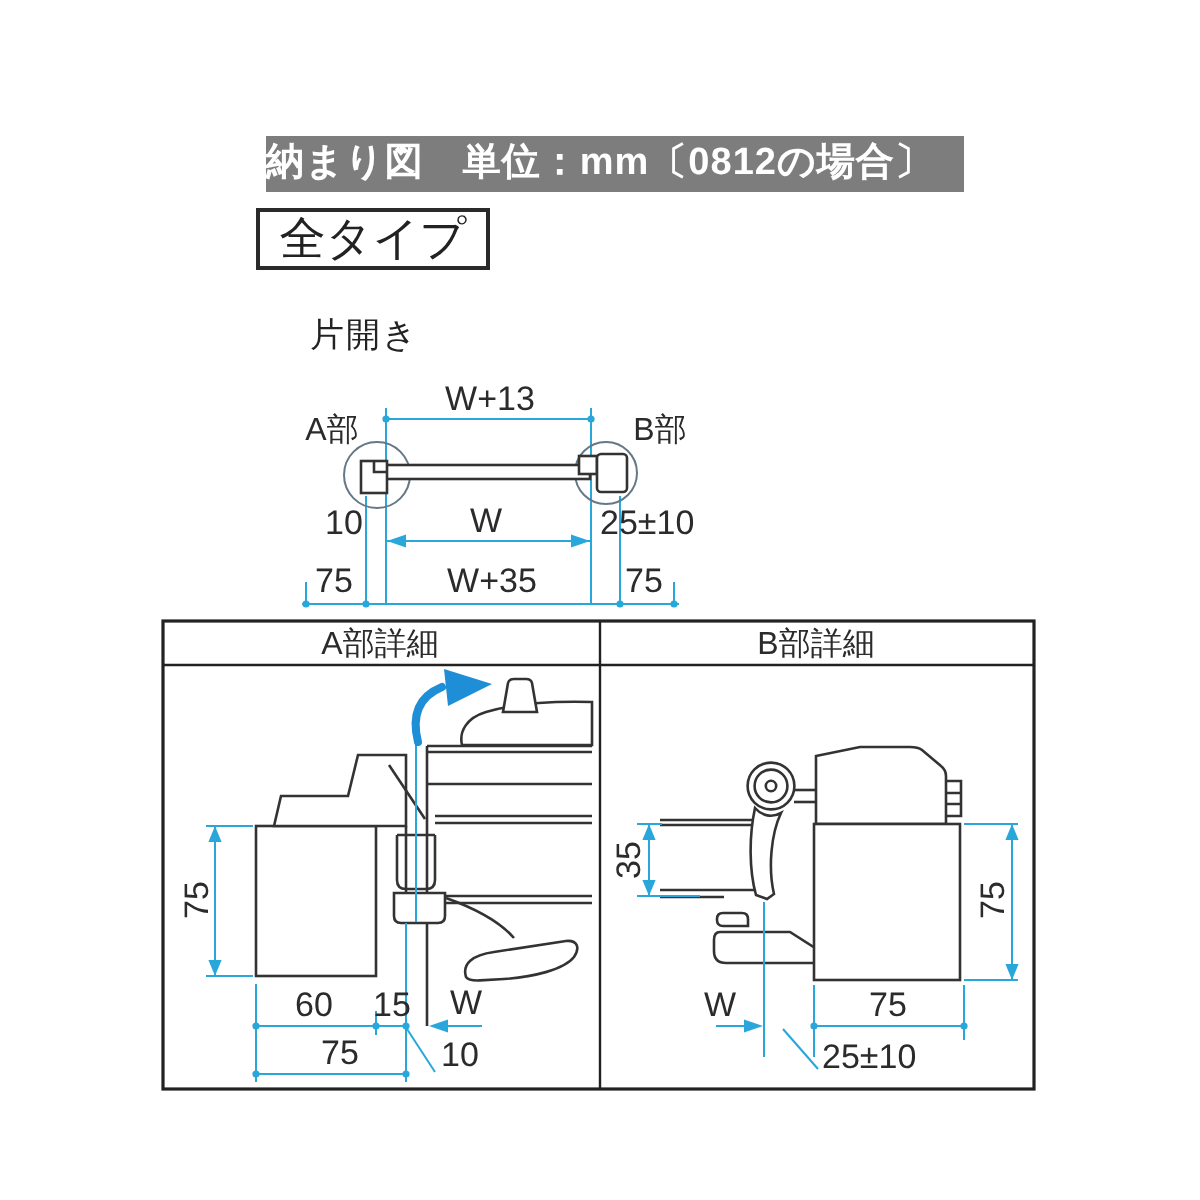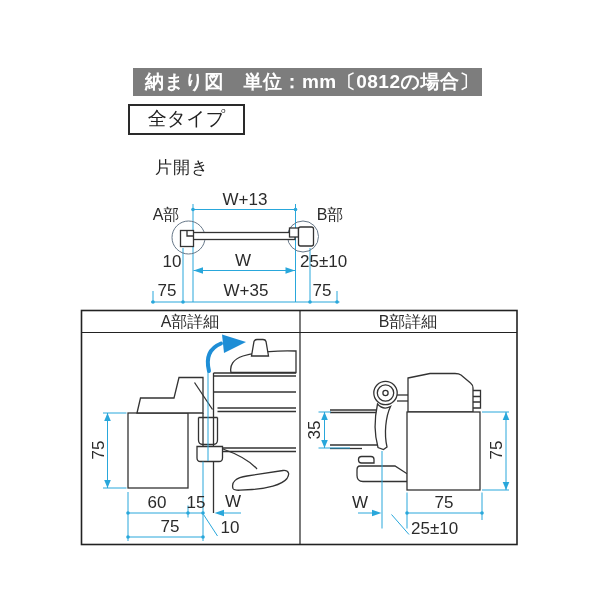--- a/index.html
+++ b/index.html
@@ -1,21 +1,21 @@
 <!DOCTYPE html>
 <html><head>
 <meta charset="utf-8">
 <style>
   html,body{margin:0;padding:0;background:#ffffff;}
   body{width:600px;height:600px;position:relative;font-family:"Liberation Sans","DejaVu Sans",sans-serif;color:#2b2b2b;overflow:hidden;}
   .abs{position:absolute;box-sizing:border-box;}
   #header-bar{left:133px;top:68px;width:349px;height:28px;background:#7d7d7d;color:#ffffff;
-    font-size:19px;font-weight:bold;line-height:28px;padding-left:12px;letter-spacing:.5px;white-space:nowrap;}
+    font-size:19px;font-weight:bold;line-height:28px;letter-spacing:.5px;white-space:nowrap;}
   #type-box{left:128px;top:104px;width:117px;height:31px;border:2px solid #2a2a2a;background:#ffffff;
-    font-size:19px;text-align:center;line-height:26px;color:#222;}
+    font-size:23px;text-align:center;line-height:26px;color:#222;}
   #opening-label{left:127px;top:156px;font-size:17px;color:#222;letter-spacing:1px;margin-left:28px;}
   svg{position:absolute;left:0;top:0;}
   svg text{font-family:"Liberation Sans","DejaVu Sans",sans-serif;fill:#2b2b2b;}
   .dimtxt{font-size:17px;}
   .lbltxt{font-size:16px;}
   .titletxt{font-size:16px;}
 </style>
 </head>
 <body>
 

